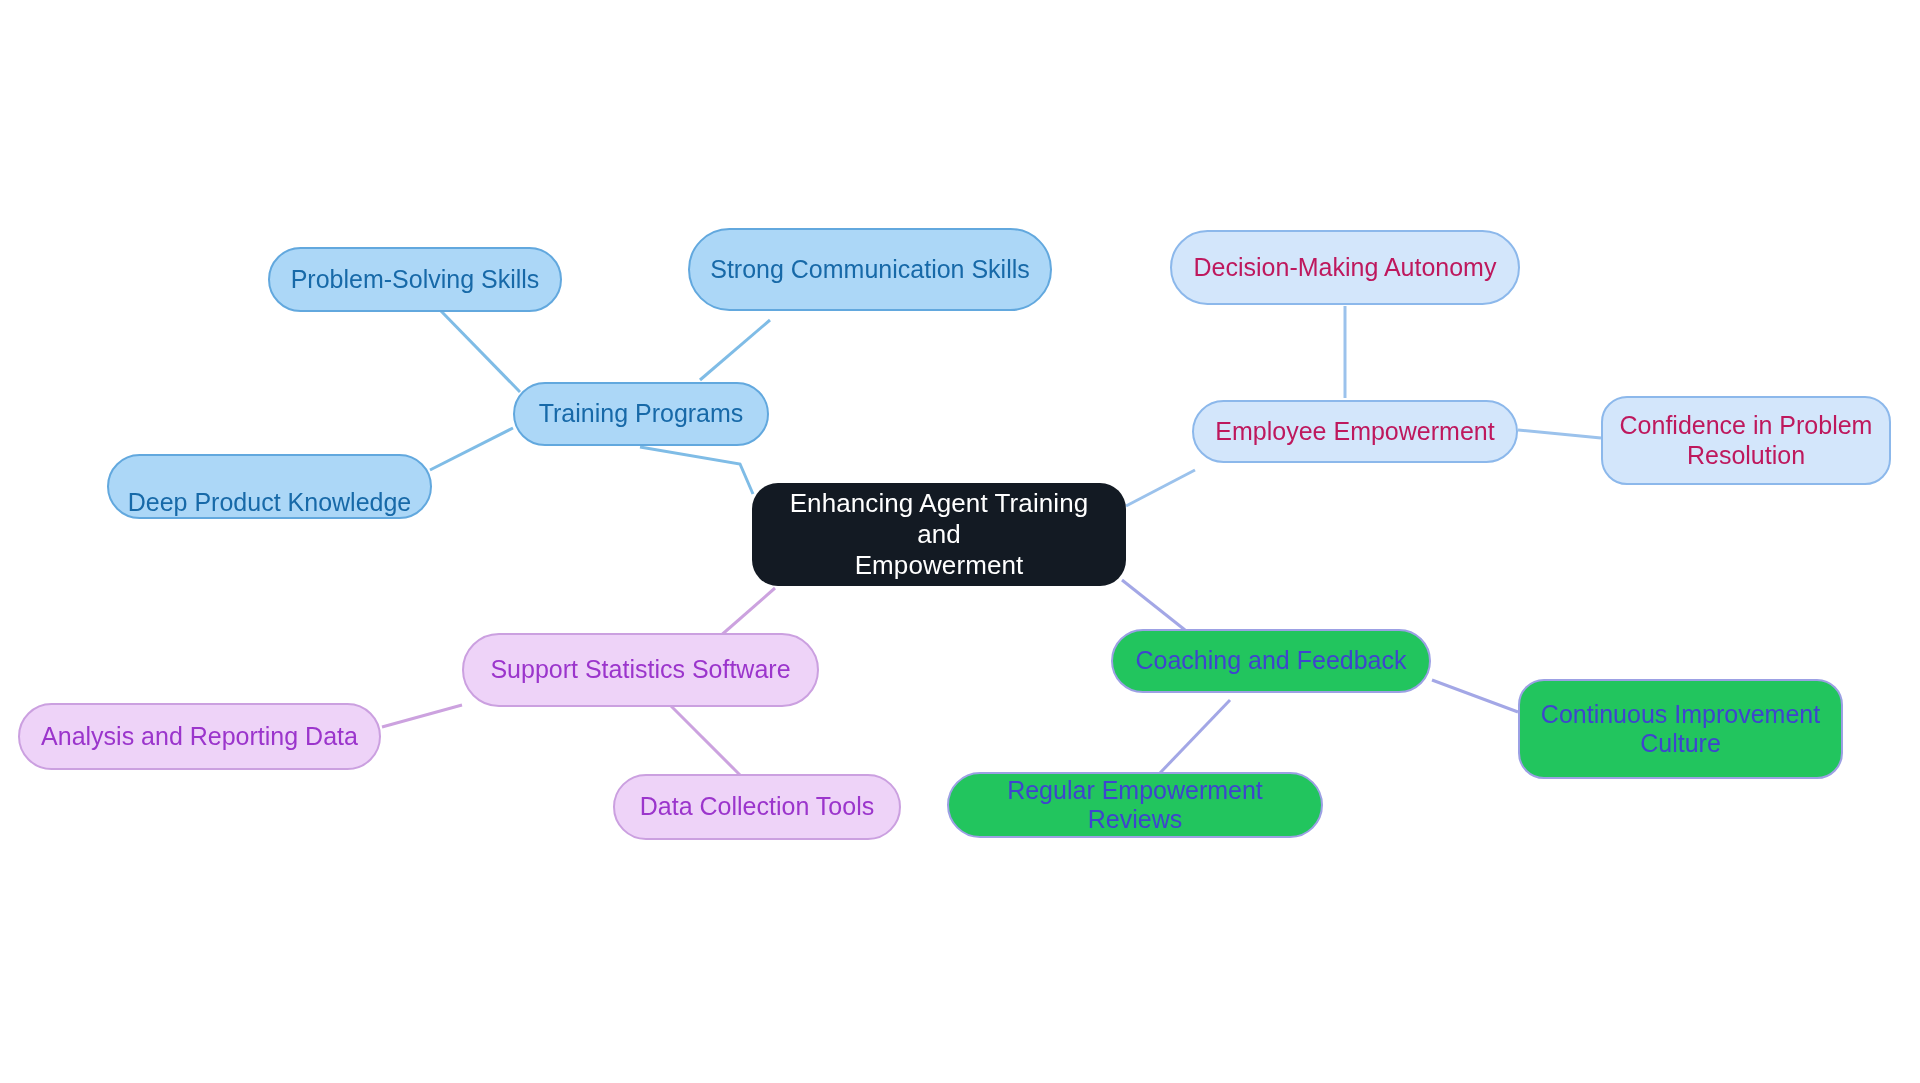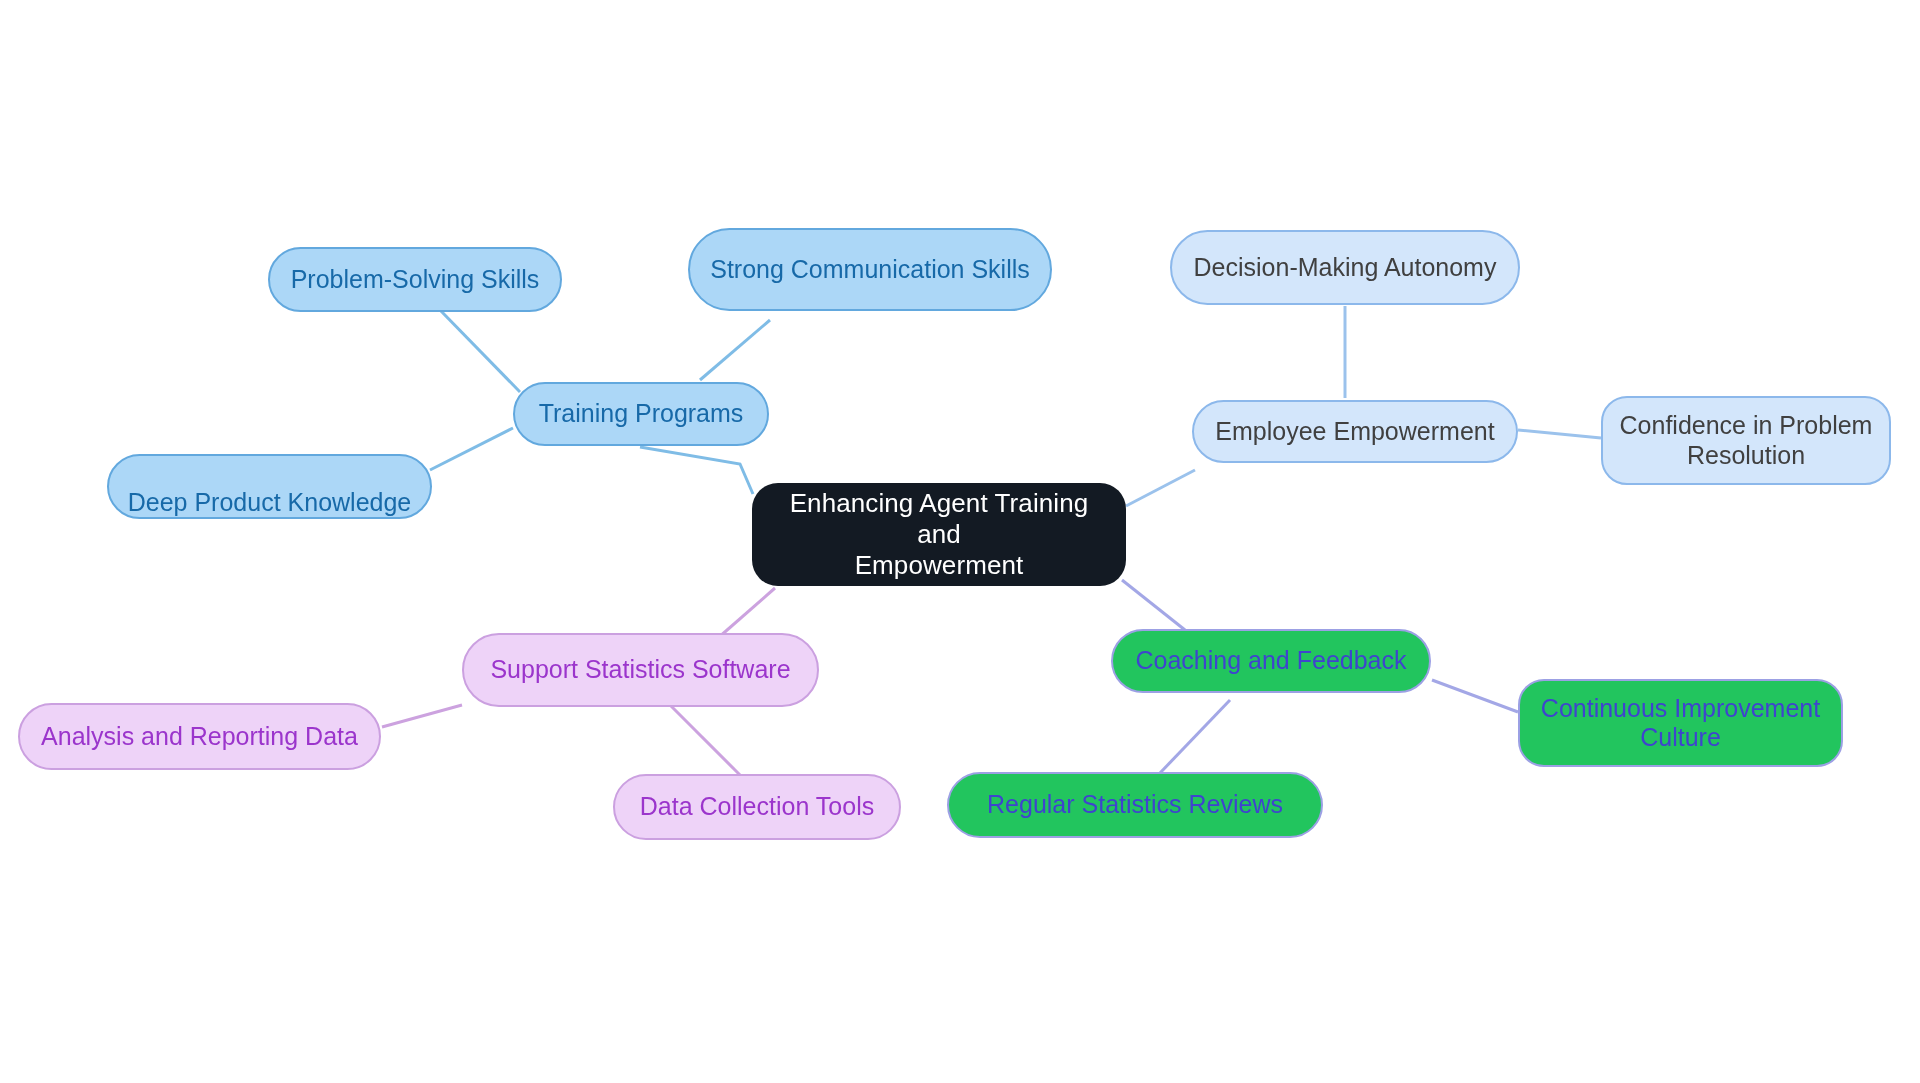--- a/index.html
+++ b/index.html
@@ -48,21 +48,21 @@
     letter-spacing: 0.1px;
   }
   .node.branch-blue-a {
     background: #ACD7F7;
     border-color: #62A8DE;
     color: #1769A8;
   }
   .node.branch-blue-b {
     background: #D3E6FB;
     border-color: #8CB8EB;
-    color: #404040;
+    color: #be185d;
   }
   .node.branch-purple {
     background: #22c55e;
     border-color: #9CA0E4;
     color: #3F44CE;
   }
   .node.branch-orchid {
     background: #EED3F8;
     border-color: #CBA0E0;
     color: #9B35CC;
@@ -129,24 +129,24 @@
   <div class="node branch-blue-b" style="left:1601px; top:396px; width:290px; height:89px; font-size:25px; border-radius:26px;">
     <span class="label">Confidence in Problem
 Resolution</span>
   </div>
 
   <div class="node branch-purple" style="left:1111px; top:629px; width:320px; height:64px; font-size:25px;">
     <span class="label">Coaching and Feedback</span>
   </div>
 
   <div class="node branch-purple" style="left:947px; top:772px; width:376px; height:66px; font-size:25px;">
-    <span class="label">Regular Statistics Reviews</span>
+    <span class="label">Regular Empowerment Reviews</span>
   </div>
 
-  <div class="node branch-purple" style="left:1518px; top:679px; width:325px; height:88px; font-size:25px; border-radius:26px;">
+  <div class="node branch-purple" style="left:1518px; top:679px; width:325px; height:100px; font-size:25px; border-radius:26px;">
     <span class="label">Continuous Improvement
 Culture</span>
   </div>
 
   <div class="node branch-orchid" style="left:462px; top:633px; width:357px; height:74px; font-size:25px;">
     <span class="label">Support Statistics Software</span>
   </div>
 
   <div class="node branch-orchid" style="left:18px; top:703px; width:363px; height:67px; font-size:25px;">
     <span class="label">Analysis and Reporting Data</span>

